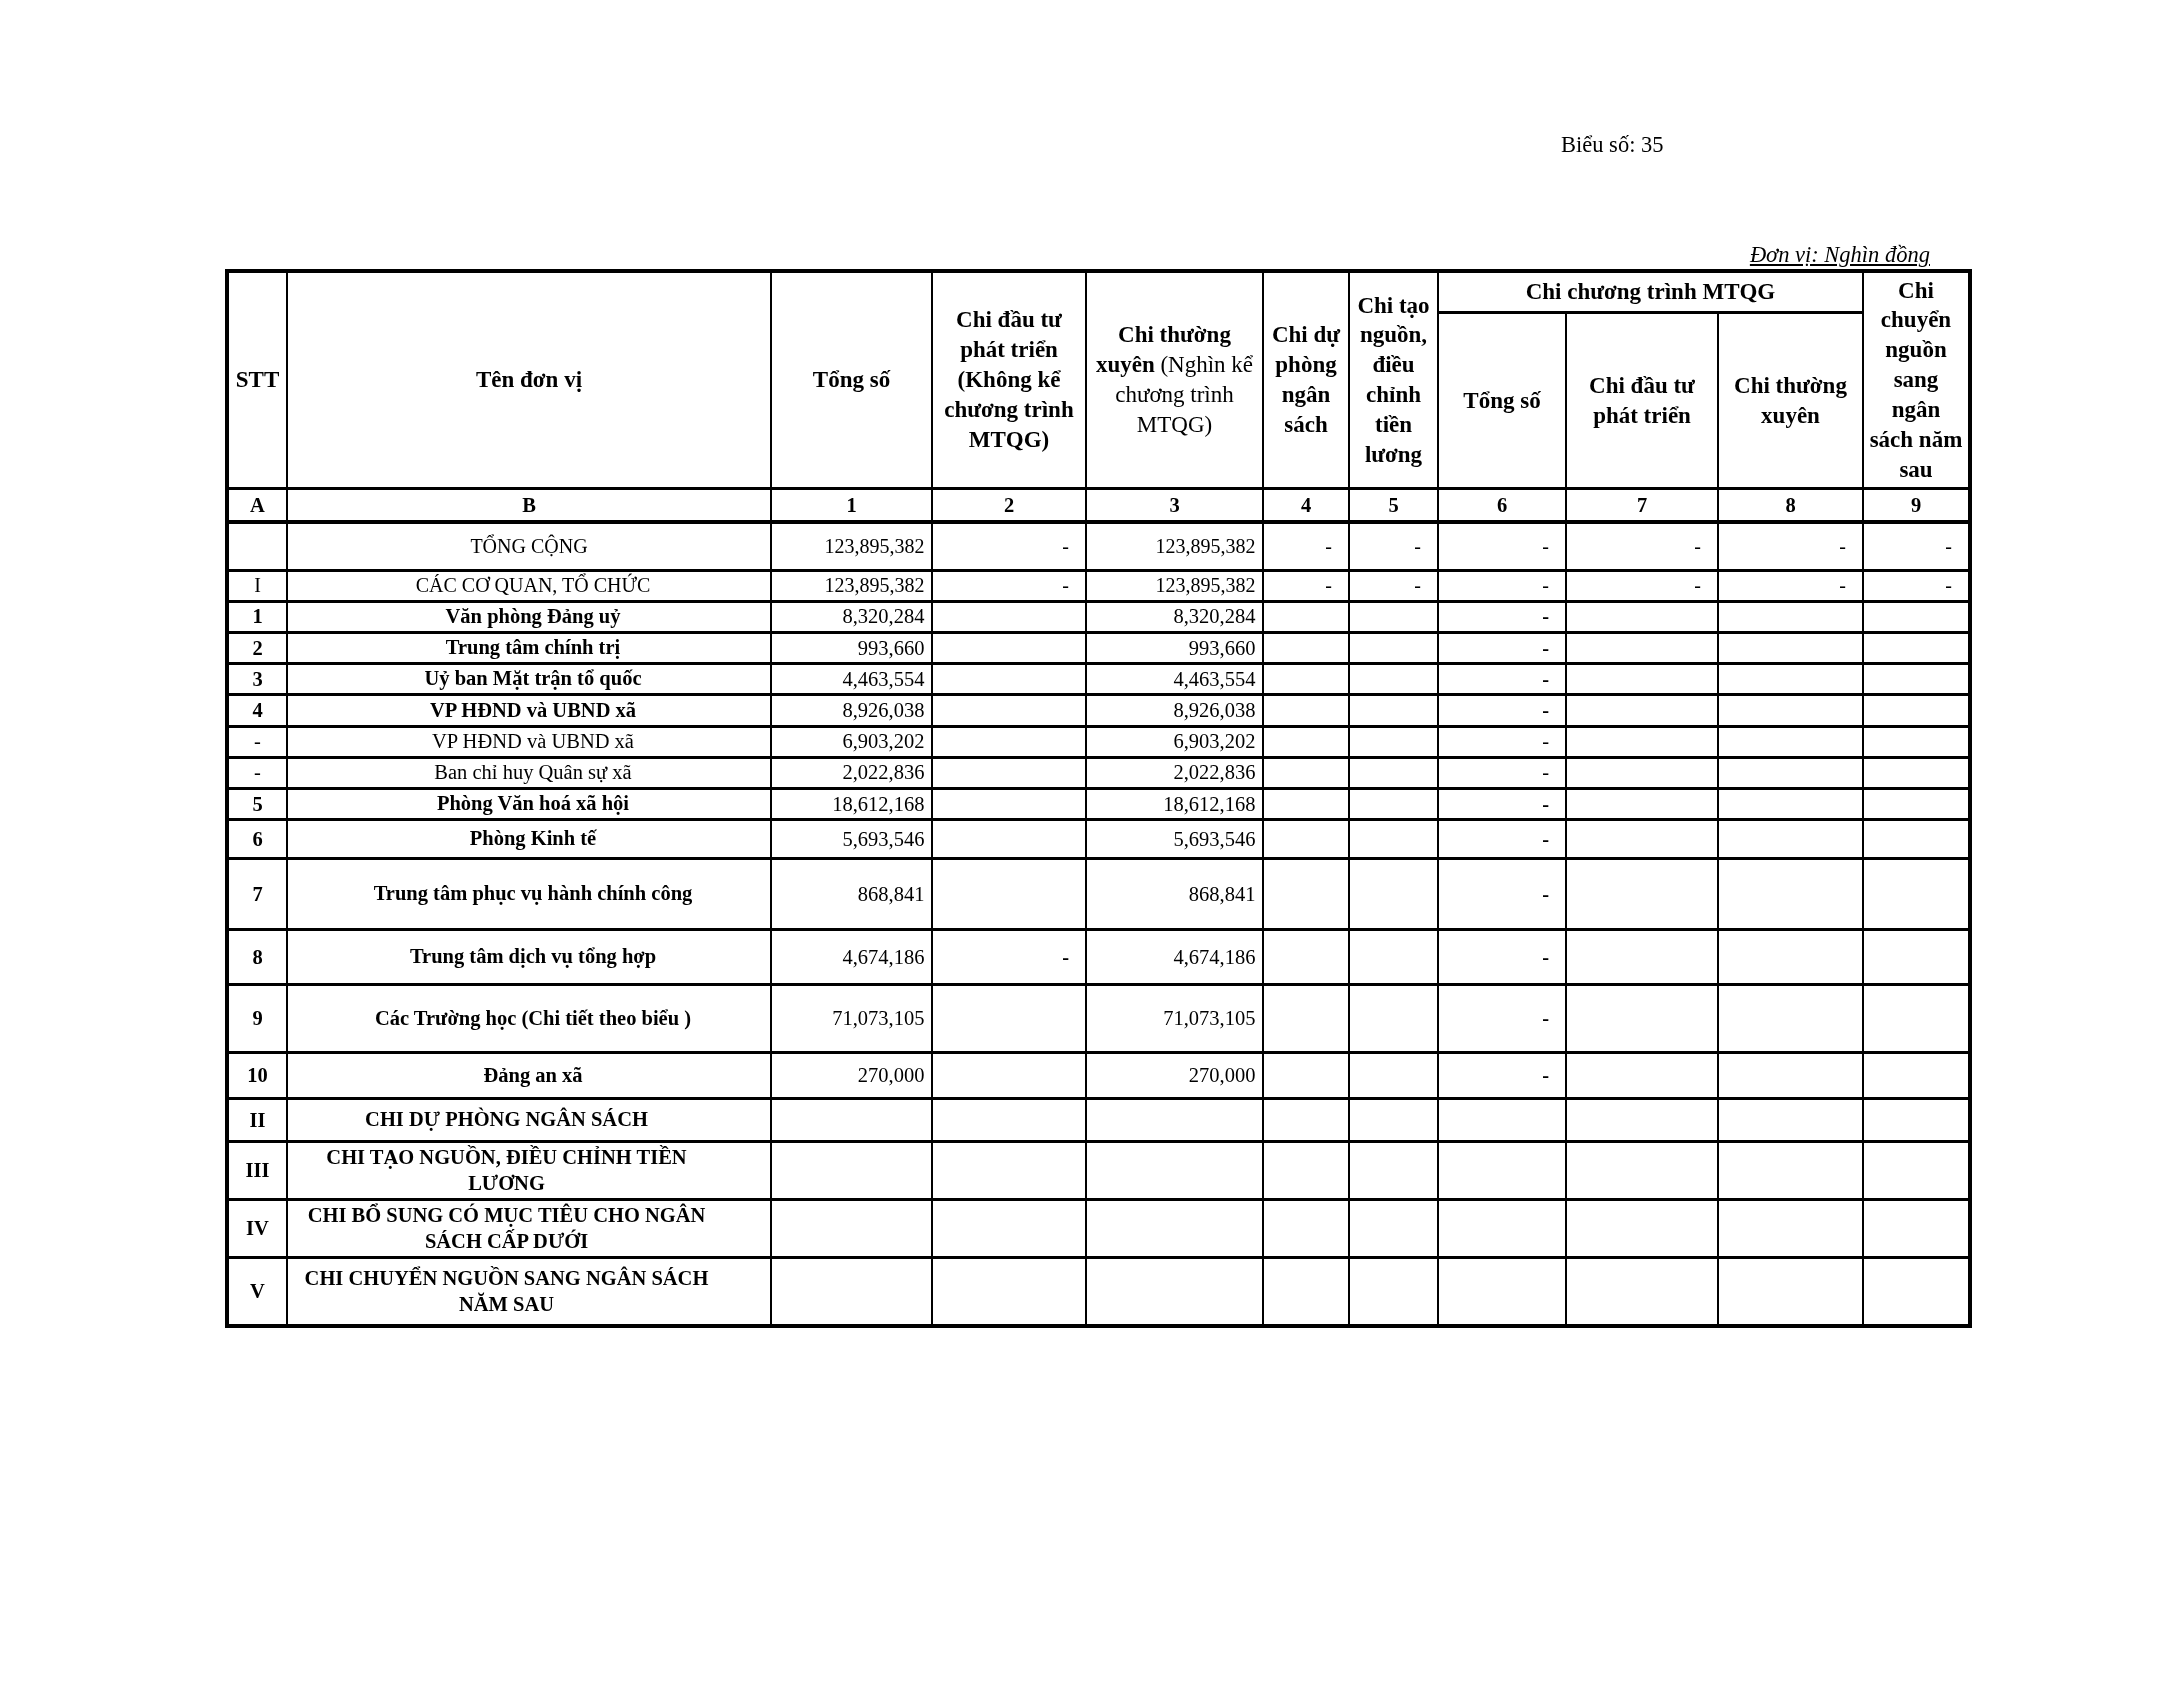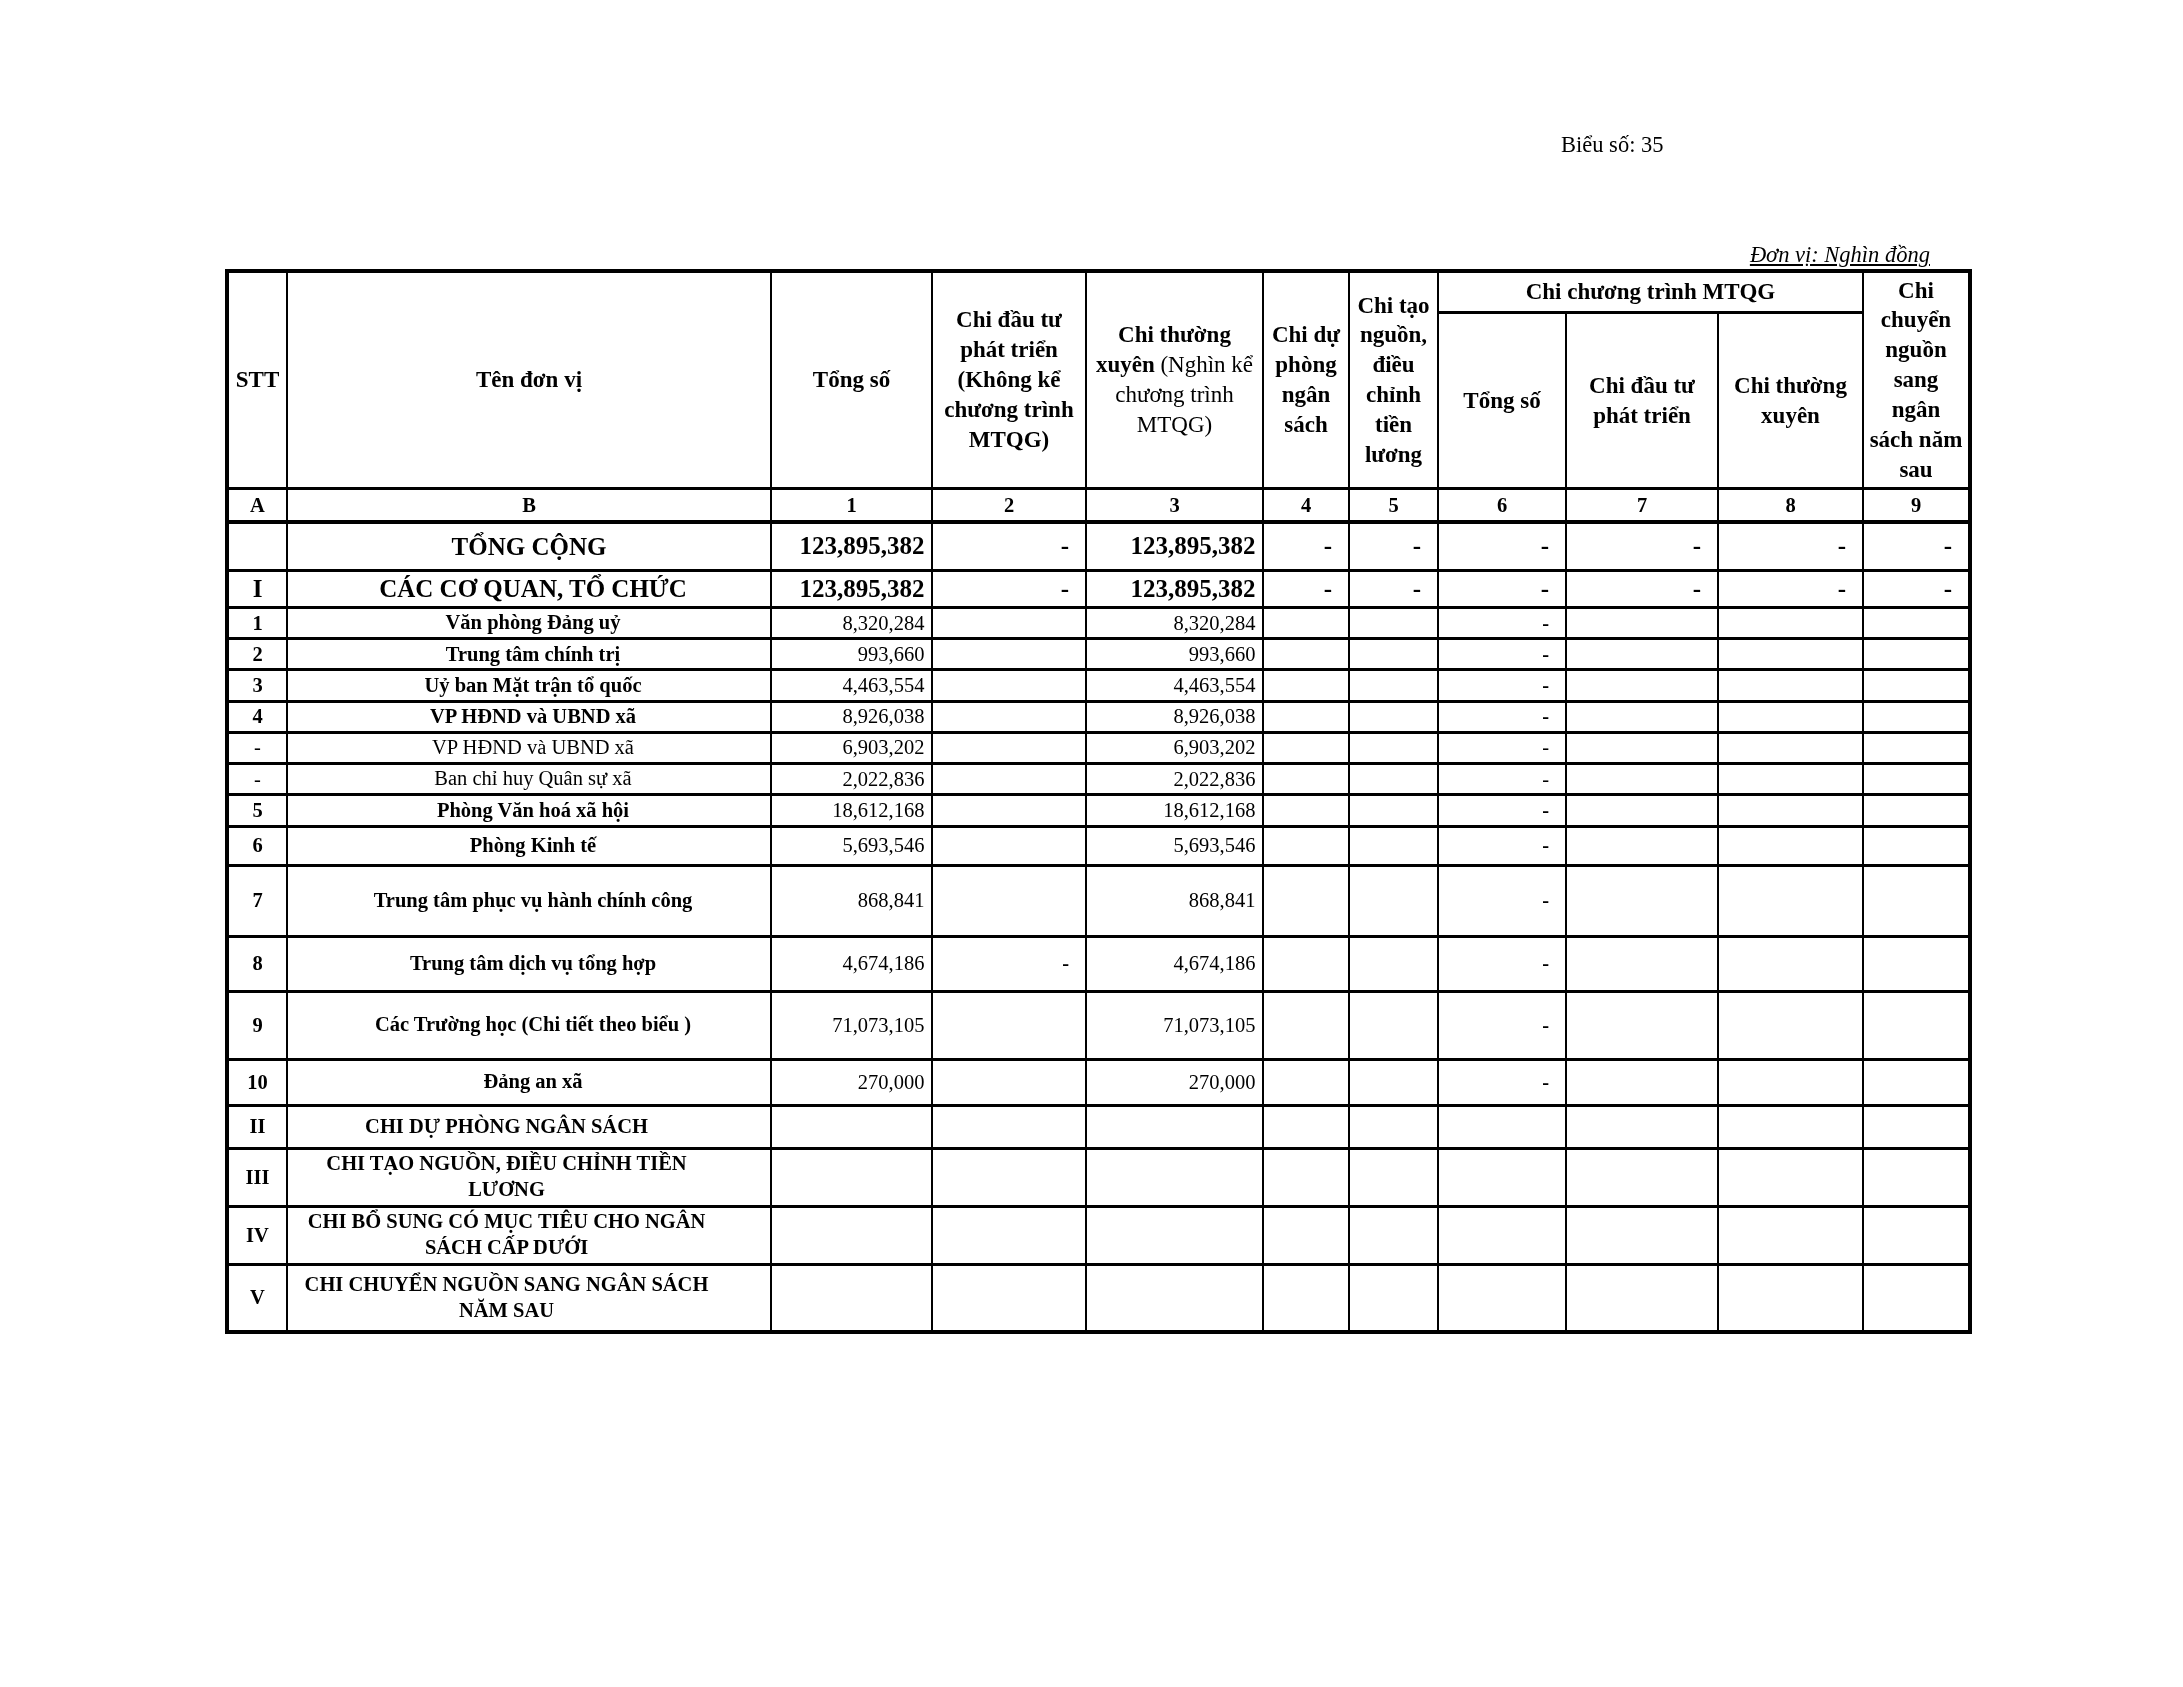--- a/index.html
+++ b/index.html
@@ -48,21 +48,21 @@
   }
   .budget th .hdr-normal{ font-weight:normal; }
   tr.letters th{ font-size:20.5px; padding:1.3px; border-bottom-width:4px; }
   .budget td{ font-size:20.5px; padding:1.3px 0; }
   td.stt{ text-align:center; font-weight:bold; }
   td.name{ text-align:center; padding-left:8px; font-weight:bold; line-height:1.25; }
   td.num{ text-align:right; padding-right:6.6px; }
   td.dash{ text-align:right; padding-right:16px; }
   tr.regular td.stt, tr.regular td.name{ font-weight:normal; }
   tr.numbered td.dash{ font-weight:bold; }
-  tr.bold-row td{ font-weight:bold; font-size:25px; }
+  tr.bold-row td{ font-weight:normal; font-size:20px; }
   tr.grand td.name{ text-align:center; padding-left:0; }
   tr.section td.name{ padding-right:53px; }
 </style>
 </head>
 <body>
 
 <div id="page">
 
   <div class="form-no">Biểu số: 35</div>
   <div class="unit-note">Đơn vị: Nghìn đồng</div>

